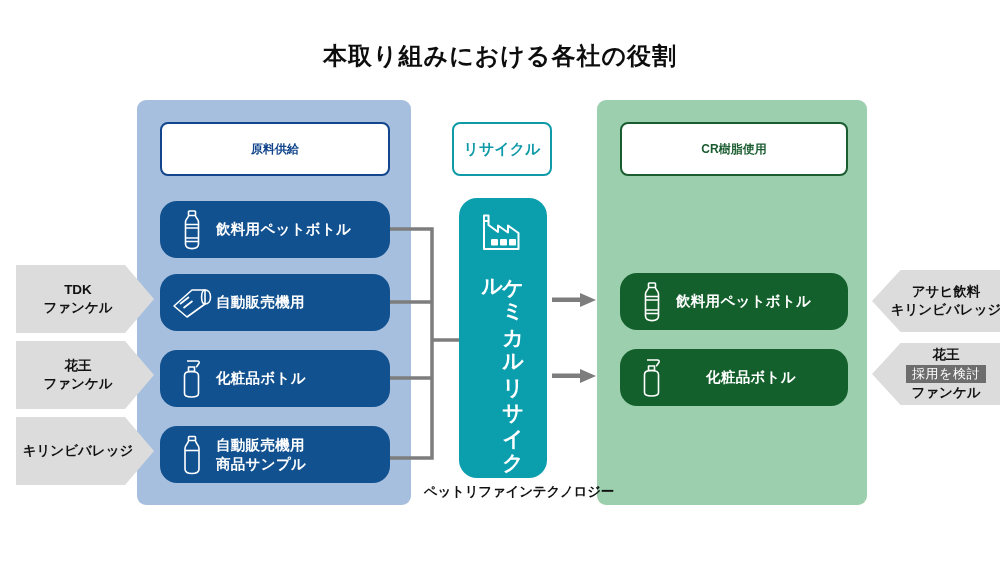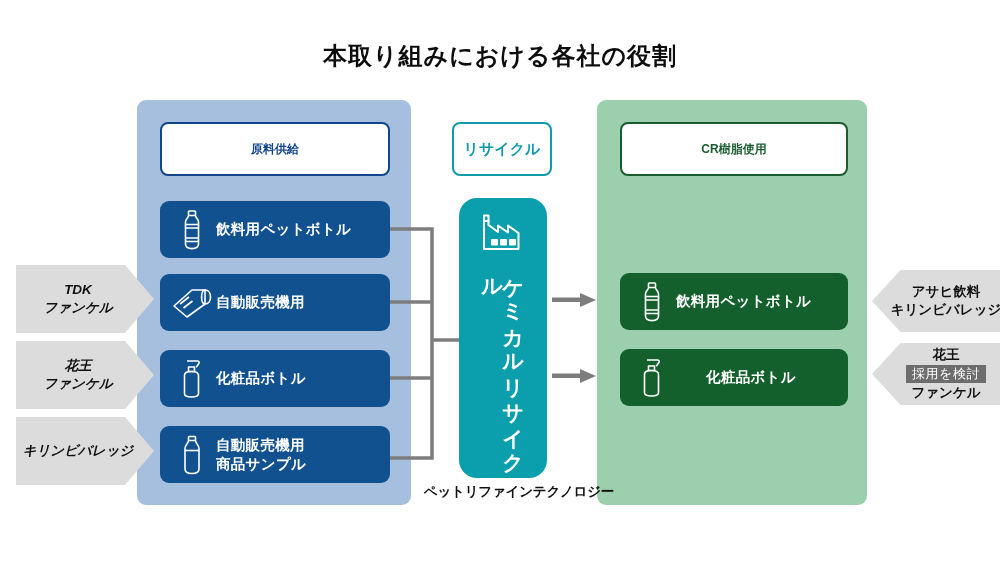--- a/index.html
+++ b/index.html
@@ -79,21 +79,21 @@
   .header-use {
     left: 620px; top: 122px;
     width: 228px; height: 54px;
     border: 2.5px solid #1a5c30;
     color: #1a5c30;
   }
 
   
   .item-box {
     position: absolute;
-    border-radius: 9px;
+    border-radius: 17px;
     display: flex;
     align-items: center;
     color: #ffffff;
   }
   .item-blue { background: #11518f; left: 160px; width: 230px; height: 57px; }
   .item-green { background: #14602c; left: 620px; width: 228px; height: 57px; }
 
   .item-icon {
     width: 40px;
     min-width: 40px;
@@ -157,21 +157,20 @@
     font-size: 13.5px;
     font-weight: bold;
     color: #111111;
     line-height: 1.35;
     text-align: center;
   }
   .chevron-right {
     left: 16px; width: 124px; height: 68px;
     clip-path: polygon(0 0, 79% 0, 100% 50%, 79% 100%, 0 100%);
     padding-right: 14px;
-    font-style: italic;
   }
   .chevron-left {
     left: 872px; width: 124px; height: 62px;
     clip-path: polygon(21% 0, 100% 0, 100% 100%, 21% 100%, 0 50%);
     padding-left: 12px;
   }
   .chevron .badge {
     background: #6d6d6d;
     color: #ffffff;
     font-size: 13px;

